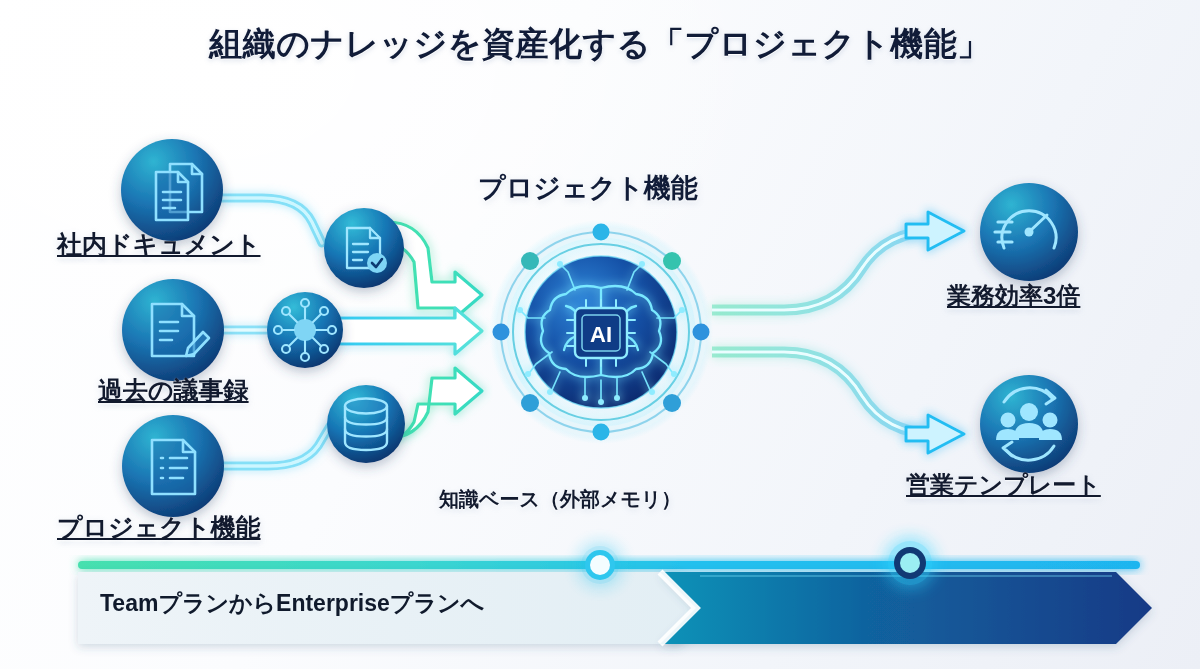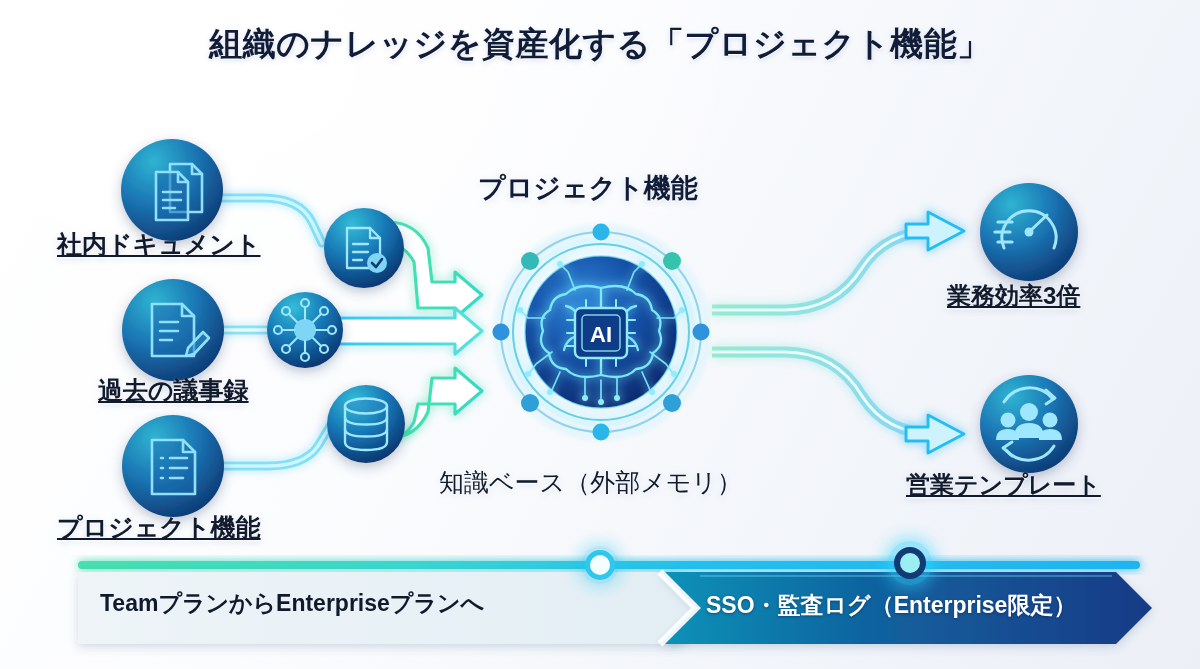--- a/index.html
+++ b/index.html
@@ -62,23 +62,23 @@
     position: absolute;
     left: 478px; top: 170px;
     font-size: 27px;
     font-weight: 700;
     color: #111c38;
     white-space: nowrap;
     text-shadow: 0 1px 2px rgba(255,255,255,0.95), 0 2px 7px rgba(140,160,190,0.30);
   }
   #center-caption {
     position: absolute;
-    left: 439px; top: 466px;
-    font-size: 25px;
-    font-weight: 400;
+    left: 439px; top: 486px;
+    font-size: 20px;
+    font-weight: 700;
     color: #121a2e;
     white-space: nowrap;
     text-shadow: 0 1px 2px rgba(255,255,255,0.95), 0 2px 6px rgba(140,160,190,0.28);
   }
 
   
   #banner-left-text {
     position: absolute;
     left: 100px; top: 588px;
     font-size: 23px;
@@ -401,15 +401,14 @@
   <div class="node-label src-label" id="lbl-minutes">過去の議事録</div>
   <div class="node-label src-label" id="lbl-template">プロジェクト機能</div>
 
   <div id="center-title">プロジェクト機能</div>
   <div id="center-caption">知識ベース（外部メモリ）</div>
 
   <div class="node-label out-label" id="lbl-eff">業務効率3倍</div>
   <div class="node-label out-label" id="lbl-brand">営業テンプレート</div>
 
   <div id="banner-left-text">TeamプランからEnterpriseプランへ</div>
-  <div id="banner-right-text">SSO・監査ログ（Enterprise限定）</div>
 
 </div>
 
 </body></html>

